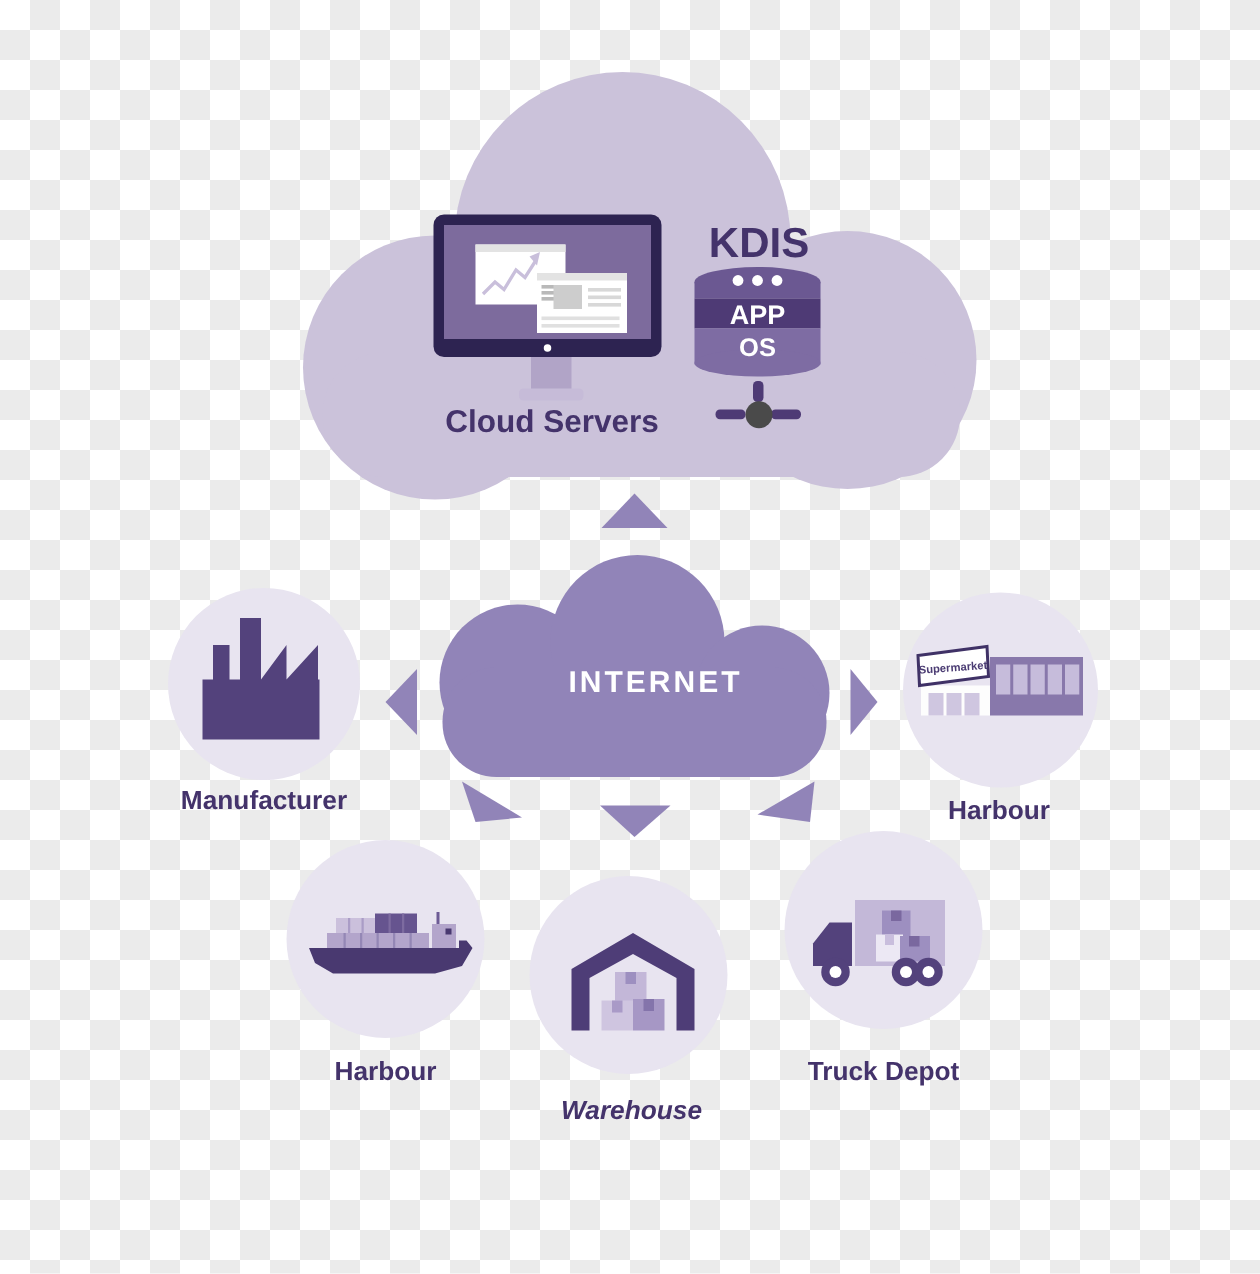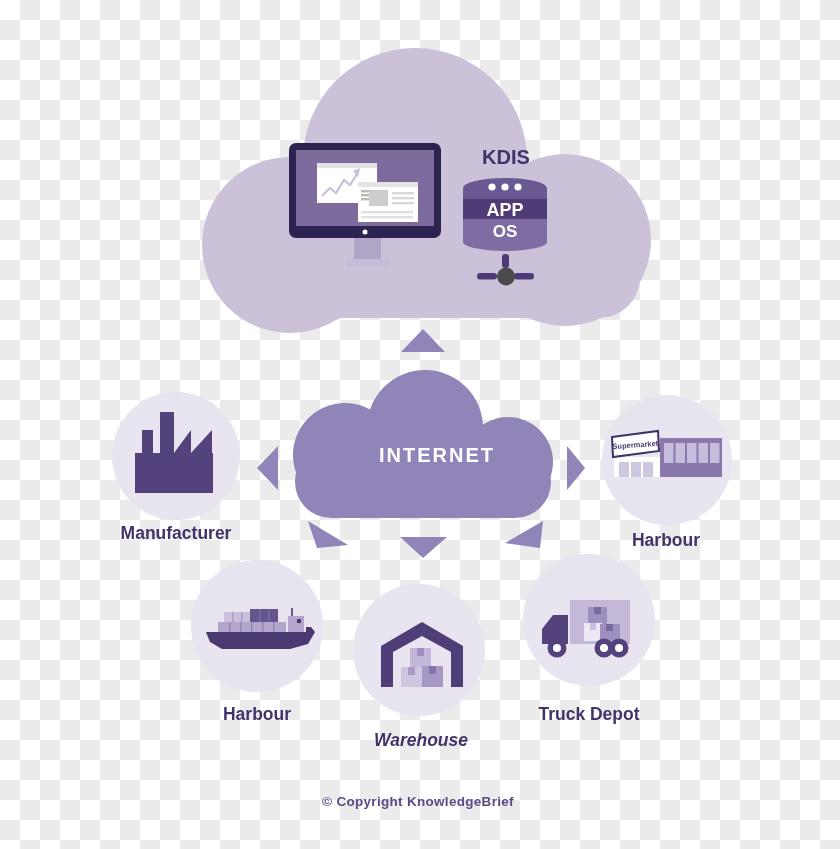--- a/index.html
+++ b/index.html
@@ -14,21 +14,21 @@
   }
   .gfx{position:absolute;left:0;top:0;}
   .label{
     position:absolute;
     transform:translateX(-50%);
     font-weight:bold;
     color:#44336b;
     white-space:nowrap;
   }
   .lbl-cloud-servers{left:368px;top:270px;font-size:21px;}
-  .lbl-kdis{left:506px;top:146px;font-size:20px;}
+  .lbl-kdis{left:506px;top:146px;font-size:28px;}
   .lbl-internet{left:437px;top:444px;font-size:20px;color:#ffffff;letter-spacing:2px;}
   .lbl-node{font-size:17.5px;}
   .lbl-manufacturer{left:176px;top:523px;}
   .lbl-retailer{left:666px;top:530px;}
   .lbl-harbour{left:257px;top:704px;text-align:right;}
   .lbl-warehouse{left:421px;top:730px;font-style:italic;}
   .lbl-truckdepot{left:589px;top:704px;}
   .lbl-copyright{
     left:418px;top:794px;
     font-size:13.5px;font-weight:600;color:#5b4a85;letter-spacing:.3px;
@@ -192,22 +192,22 @@
         <circle cx="17" cy="50" r="9.5" fill="#53427c"></circle>
           <circle cx="17" cy="50" r="4" fill="#ffffff"></circle>
         <circle cx="64" cy="50" r="9.5" fill="#53427c"></circle>
           <circle cx="64" cy="50" r="4" fill="#ffffff"></circle>
         <circle cx="79" cy="50" r="9.5" fill="#53427c"></circle>
           <circle cx="79" cy="50" r="4" fill="#ffffff"></circle>
       </g>
     </g>
   </svg>
 
+  <div class="label lbl-cloud-servers">Cloud Servers</div>
   <div class="label lbl-kdis">KDIS</div>
   <div class="label lbl-internet">INTERNET</div>
   <div class="label lbl-node lbl-manufacturer">Manufacturer</div>
   <div class="label lbl-node lbl-retailer">Harbour</div>
   <div class="label lbl-node lbl-harbour">Harbour</div>
   <div class="label lbl-node lbl-warehouse">Warehouse</div>
   <div class="label lbl-node lbl-truckdepot">Truck Depot</div>
-  <div class="label lbl-copyright">© Copyright KnowledgeBrief</div>
 
 </div>
 
 </body></html>

